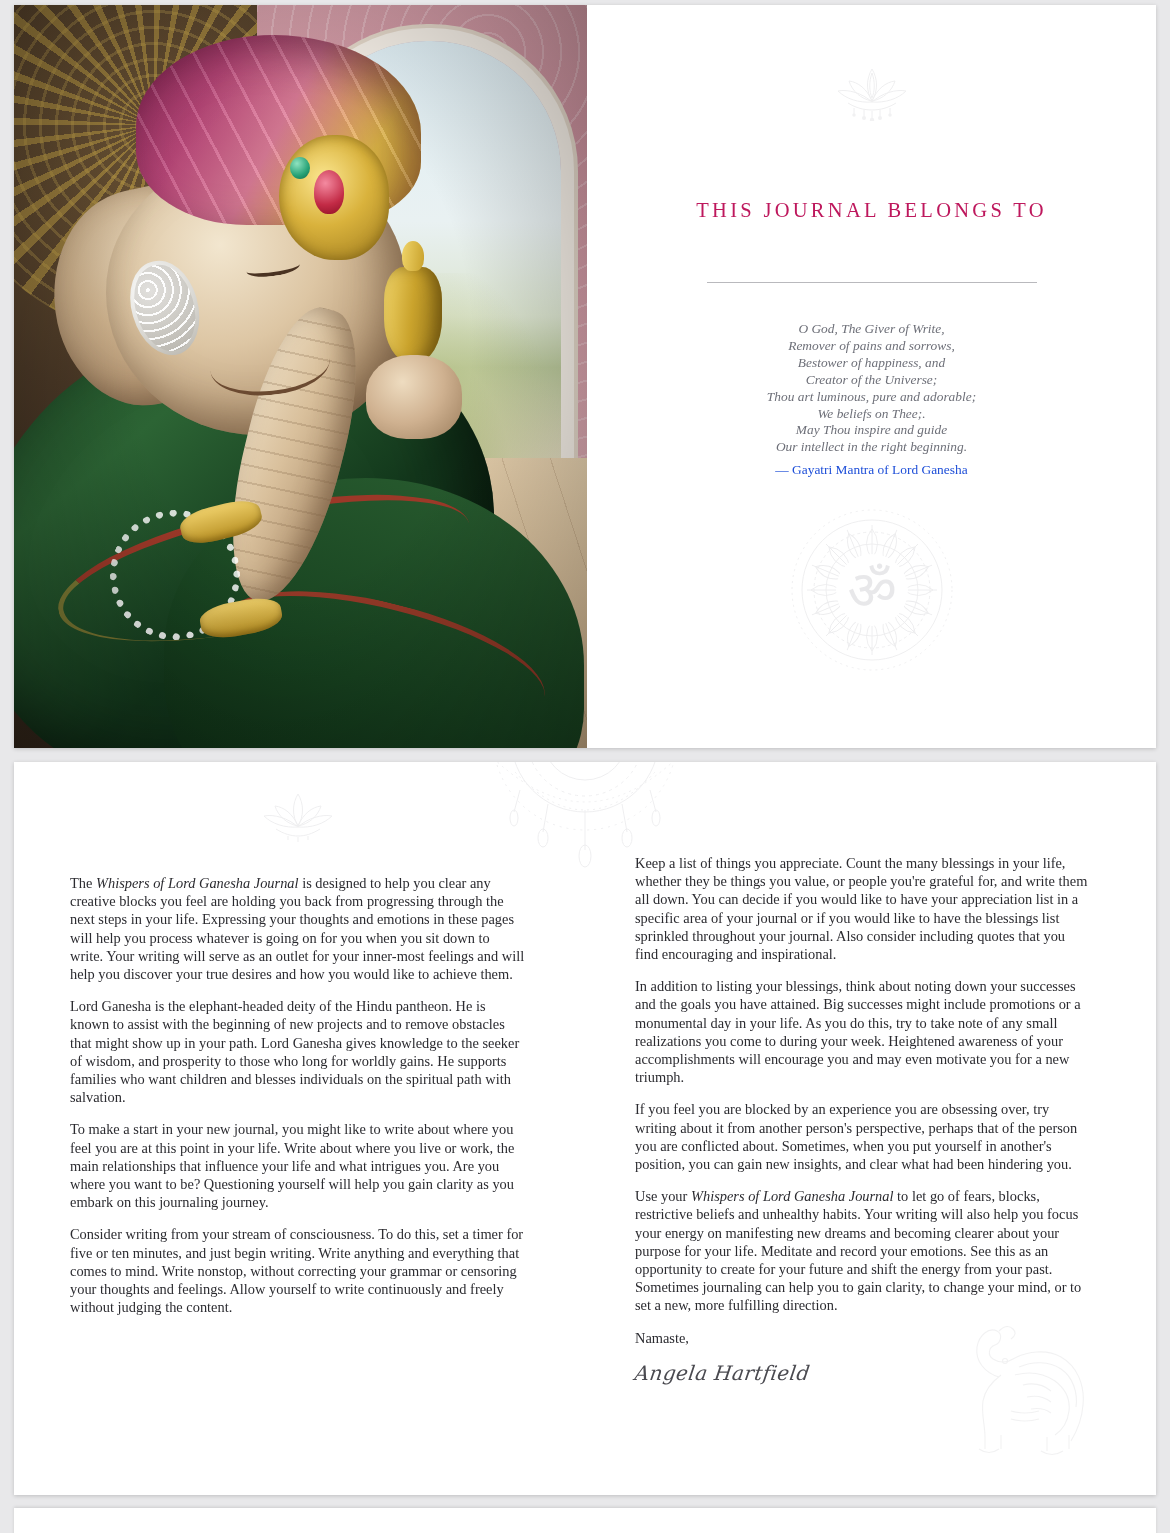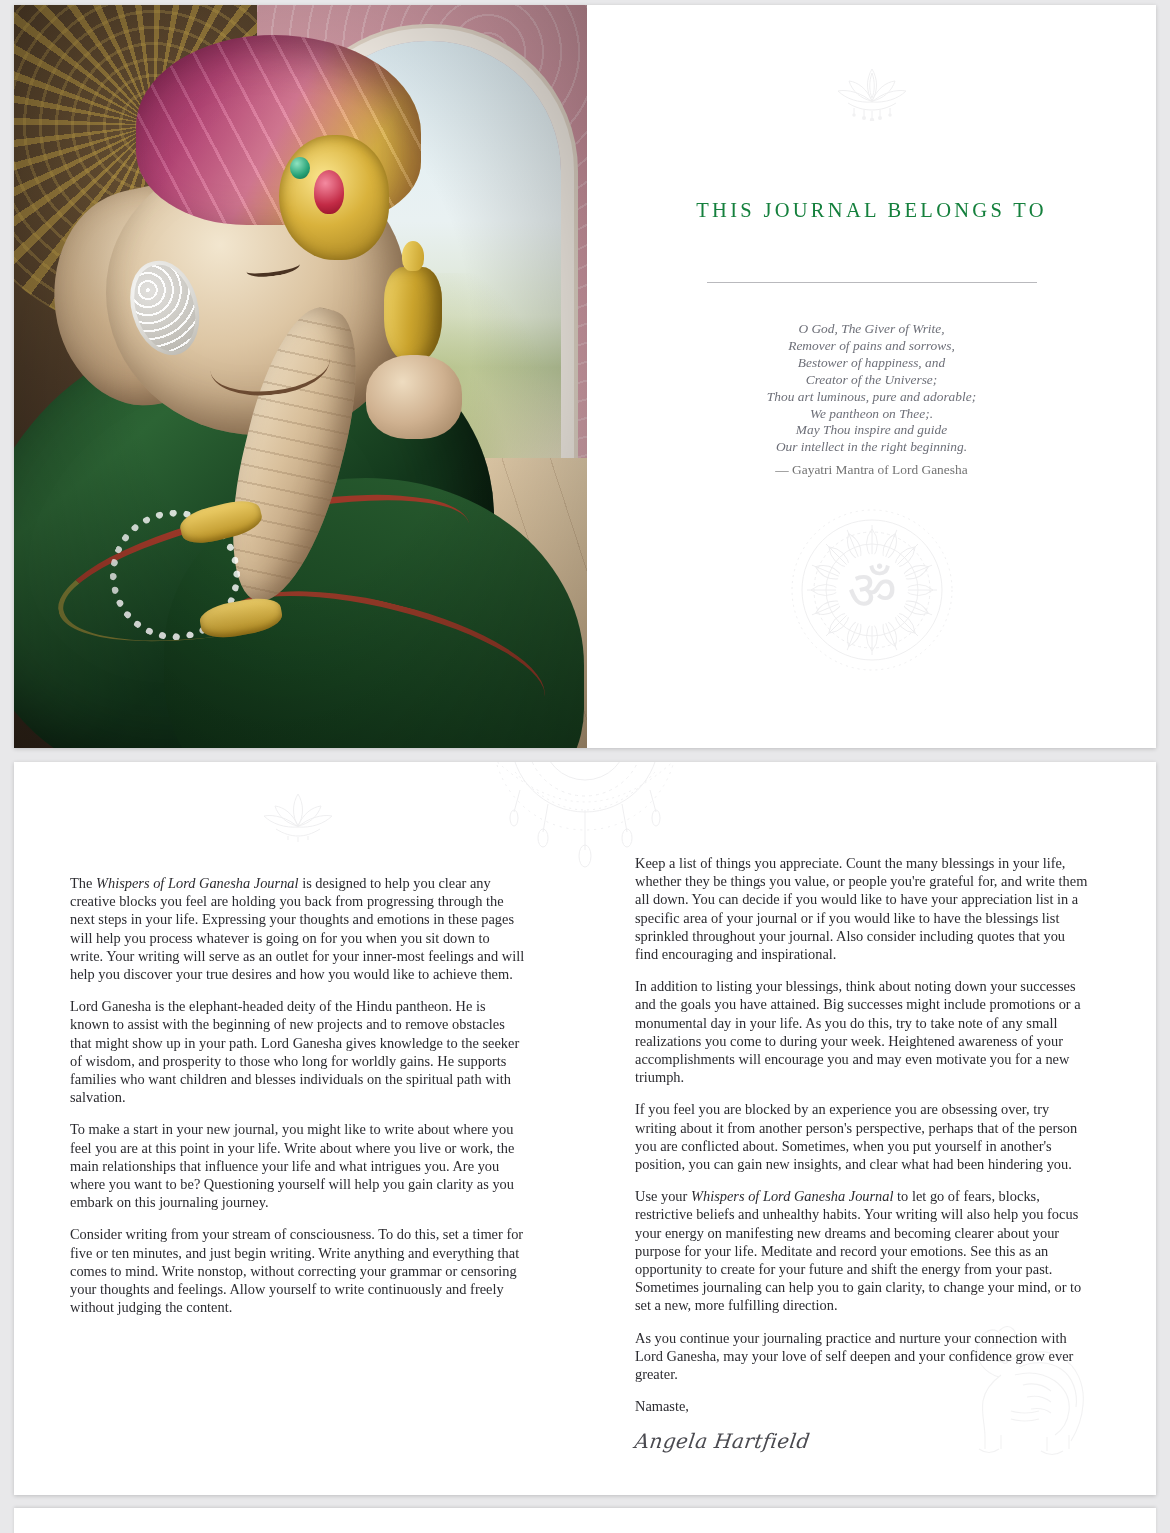--- a/index.html
+++ b/index.html
@@ -236,21 +236,21 @@
     flex-direction: column;
     align-items: center;
   }
 
   .lotus-top { margin-top: 56px; opacity: .30; }
 
   .belongs-title {
     margin-top: 74px;
     font-size: 20.5px;
     letter-spacing: 3.3px;
-    color: #15803d;
+    color: #be185d;
     font-family: "Liberation Serif", serif;
     font-weight: 400;
   }
 
   .name-rule {
     margin-top: 60px;
     width: 330px;
     height: 1px;
     background: #b9b9bd;
   }
@@ -261,21 +261,21 @@
     font-style: italic;
     font-size: 13.4px;
     line-height: 16.9px;
     color: #6d6f78;
   }
   .mantra .attrib {
     display: block;
     margin-top: 6px;
     font-style: normal;
     font-size: 13.4px;
-    color: #737373;
+    color: #1d4ed8;
   }
 
   .om-mandala { margin-top: 26px; opacity: .38; }
 
   
   .spread-two {
     position: absolute;
     left: 14px; top: 762px;
     width: 1142px; height: 733px;
     background: #ffffff;
@@ -418,21 +418,21 @@
 
     <div class="name-rule"></div>
 
     <div class="mantra">
       <div id="mantra-lines">
           <div>O God, The Giver of Write,</div>
           <div>Remover of pains and sorrows,</div>
           <div>Bestower of happiness, and</div>
           <div>Creator of the Universe;</div>
           <div>Thou art luminous, pure and adorable;</div>
-          <div>We pantheon on Thee;.</div>
+          <div>We beliefs on Thee;.</div>
           <div>May Thou inspire and guide</div>
           <div>Our intellect in the right beginning.</div>
         </div>
       <span class="attrib">— Gayatri Mantra of Lord Ganesha</span>
     </div>
 
     <div class="om-mandala">
       <svg width="170" height="170" viewBox="0 0 170 170">
         <g stroke="#cfcfd3" fill="none" stroke-width="0.9">
           <g>
@@ -537,21 +537,20 @@
           <p>Consider writing from your stream of consciousness. To do this, set a timer for five or ten minutes, and just begin writing. Write anything and everything that comes to mind. Write nonstop, without correcting your grammar or censoring your thoughts and feelings. Allow yourself to write continuously and freely without judging the content.</p>
         </div>
     </div>
 
     <div class="col col-right">
       <div class="body-copy" id="right-copy">
           <p>Keep a list of things you appreciate. Count the many blessings in your life, whether they be things you value, or people you're grateful for, and write them all down. You can decide if you would like to have your appreciation list in a specific area of your journal or if you would like to have the blessings list sprinkled throughout your journal. Also consider including quotes that you find encouraging and inspirational.</p>
           <p>In addition to listing your blessings, think about noting down your successes and the goals you have attained. Big successes might include promotions or a monumental day in your life. As you do this, try to take note of any small realizations you come to during your week. Heightened awareness of your accomplishments will encourage you and may even motivate you for a new triumph.</p>
           <p>If you feel you are blocked by an experience you are obsessing over, try writing about it from another person's perspective, perhaps that of the person you are conflicted about. Sometimes, when you put yourself in another's position, you can gain new insights, and clear what had been hindering you.</p>
           <p>Use your <em>Whispers of Lord Ganesha Journal</em> to let go of fears, blocks, restrictive beliefs and unhealthy habits. Your writing will also help you focus your energy on manifesting new dreams and becoming clearer about your purpose for your life. Meditate and record your emotions. See this as an opportunity to create for your future and shift the energy from your past. Sometimes journaling can help you to gain clarity, to change your mind, or to set a new, more fulfilling direction.</p>
-          <p>As you continue your journaling practice and nurture your connection with Lord Ganesha, may your love of self deepen and your confidence grow ever greater.</p>
           <p>Namaste,</p>
         </div>
 
       <div class="signature">Angela Hartfield</div>
 
       <div class="elephant-wm">
         <svg width="165" height="150" viewBox="0 0 165 150">
           <g fill="none" stroke="#9a9aa0" stroke-width="1.1">
             <path d="M58 62 C44 58 34 46 36 32 C38 20 48 12 56 16 C62 19 60 28 54 30
                      C48 32 46 40 52 44 C58 48 66 48 72 44"></path>

